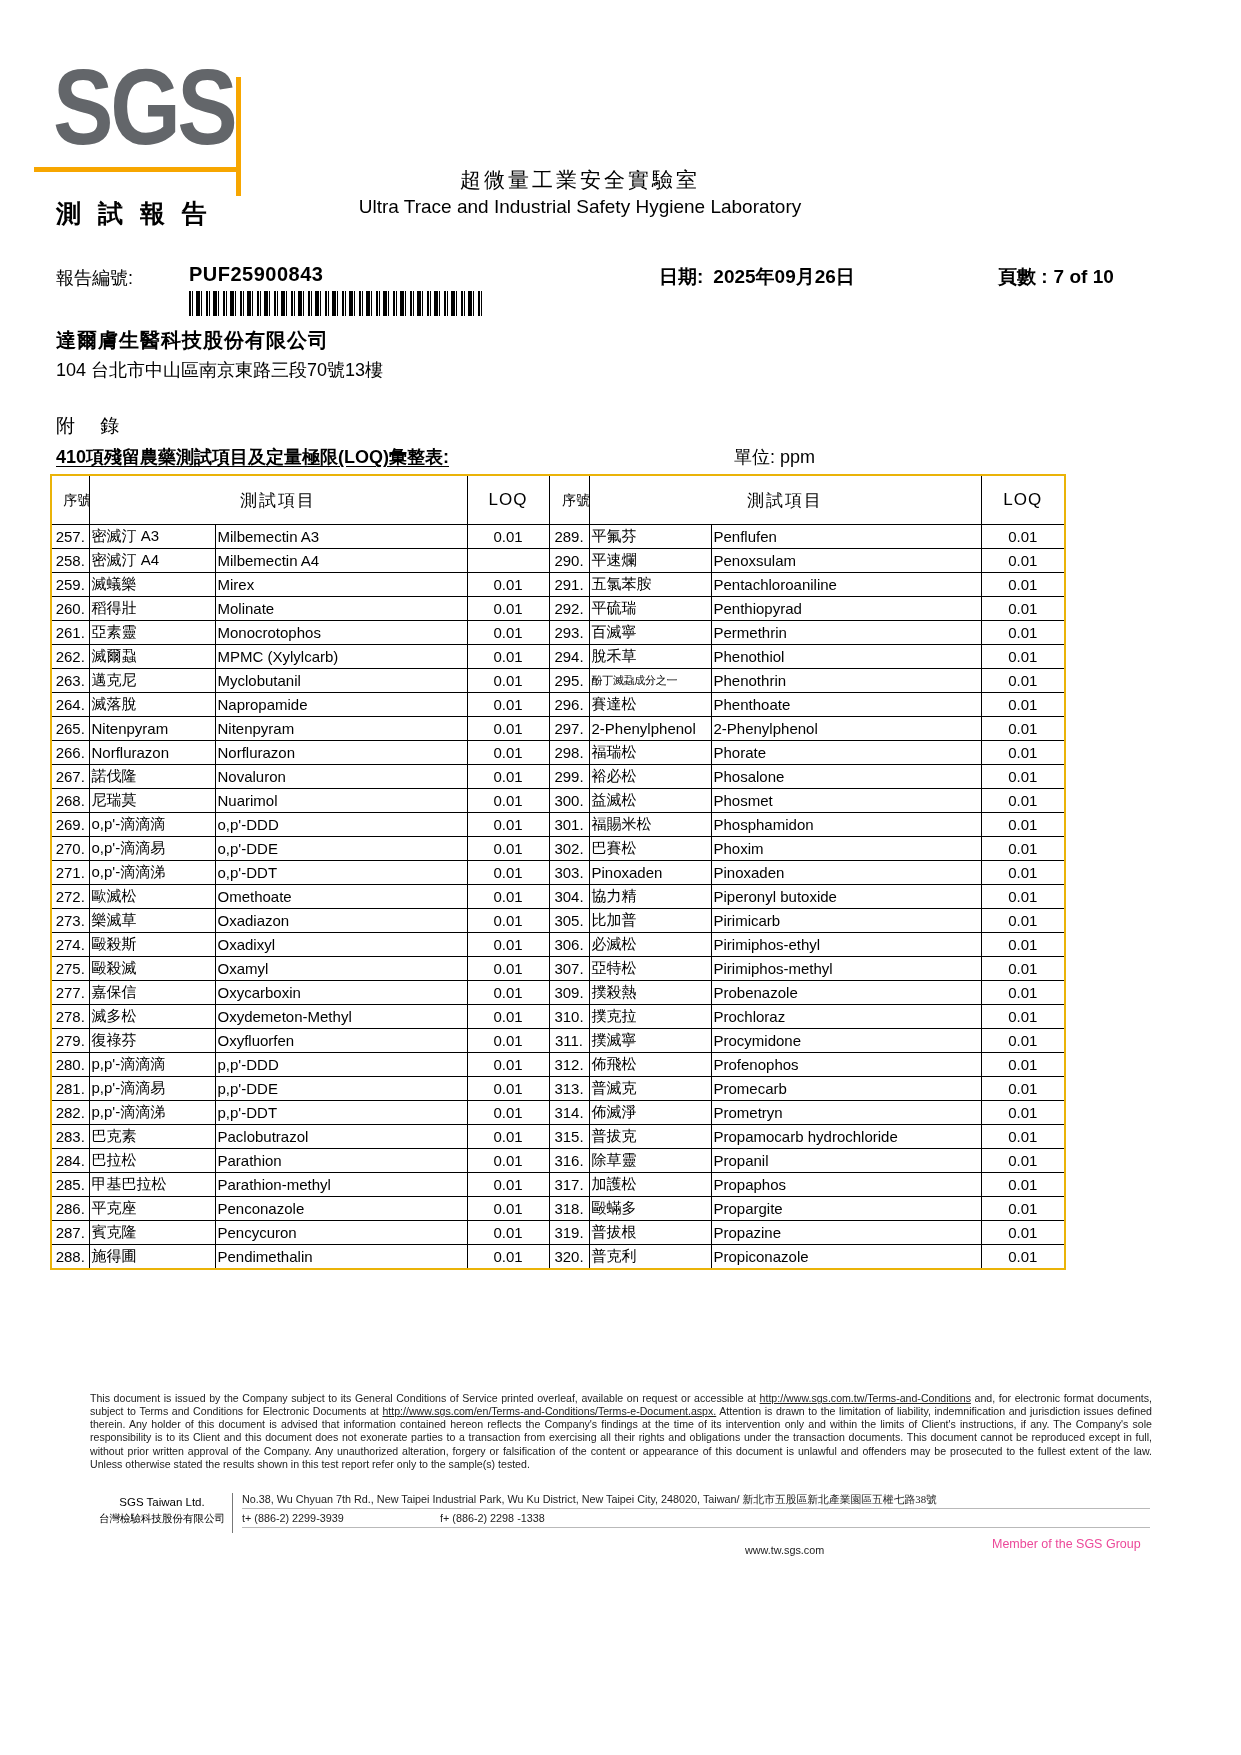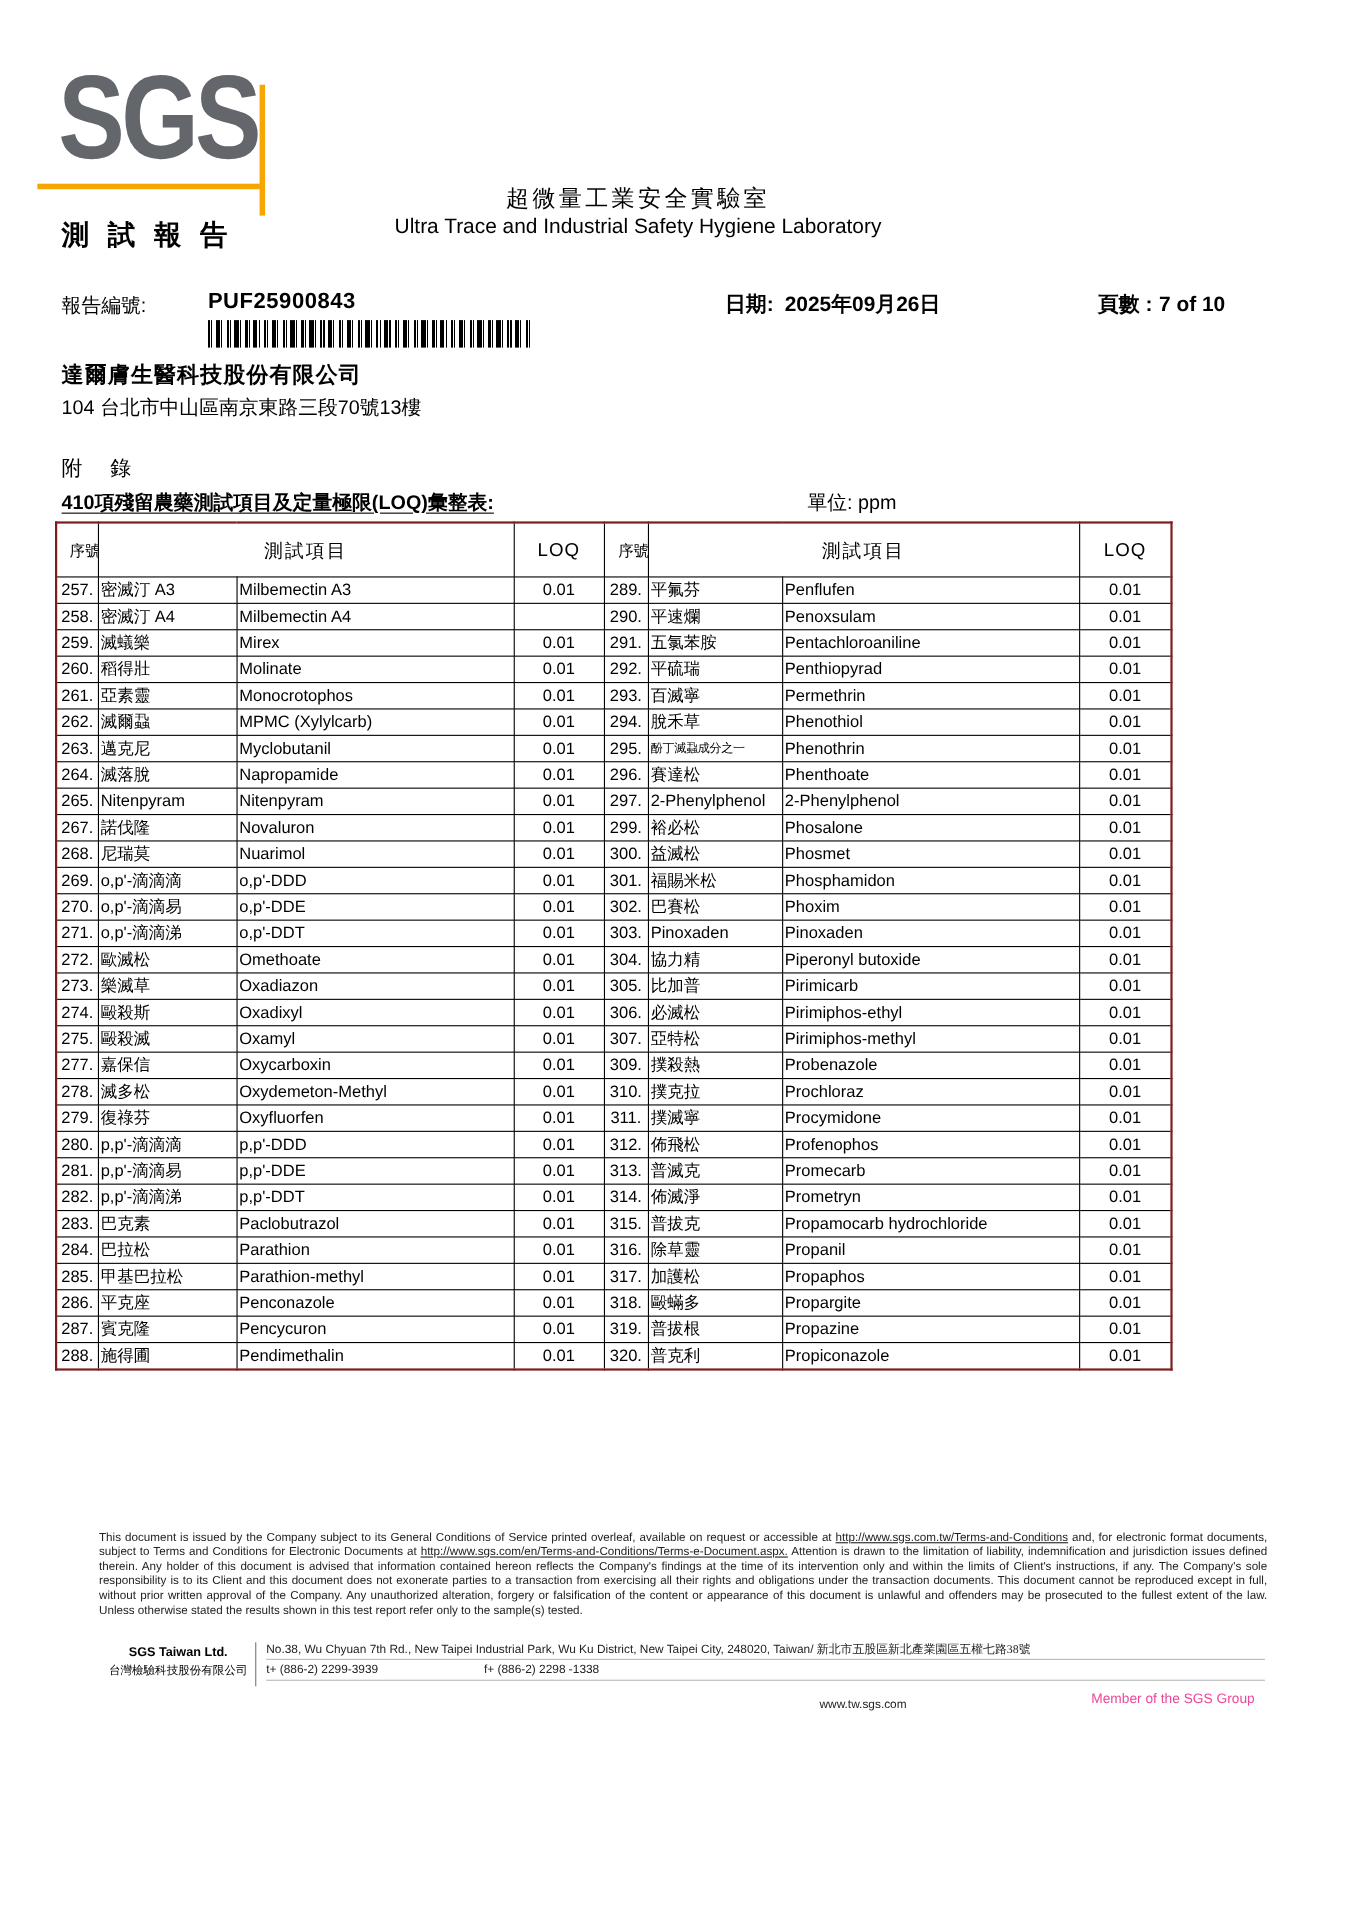--- a/index.html
+++ b/index.html
@@ -31,38 +31,38 @@
   .company-address{position:absolute;left:56px;top:358px;font-size:18px;}
 
   
   .appendix{position:absolute;left:56px;top:413px;font-size:19px;letter-spacing:10px;}
   .table-title{position:absolute;left:56px;top:445px;font-size:18px;font-weight:bold;
                text-decoration:underline;text-underline-offset:3px;}
   .unit{position:absolute;left:734px;top:445px;font-size:18px;}
 
   
   table.loq{position:absolute;left:50px;top:474px;width:1014px;border-collapse:collapse;
-            table-layout:fixed;border:2px solid #7f1d1d;}
+            table-layout:fixed;border:2px solid #eab308;}
   table.loq th,table.loq td{border:1px solid #000;overflow:hidden;white-space:nowrap;}
   table.loq th{height:46px;font-weight:normal;font-size:17px;vertical-align:middle;text-align:center;}
   th.th-item{letter-spacing:2px;}
   th.th-loq{font-weight:bold;font-size:16px;letter-spacing:1px;}
   .seq-stack{display:inline-block;width:1em;font-size:14px;line-height:1.25;word-break:break-all;text-align:center;}
   table.loq td{height:23px;font-size:15px;padding:0 2px;}
   td.c-no{text-align:center;font-size:13.5px;padding:0;}
   td.c-zh{padding-left:4px;}
   td.c-zh.small{font-size:11px;letter-spacing:-.3px;}
   td.c-en{padding-left:5px;}
   td.c-loq{text-align:center;}
 
   
   .disclaimer{position:absolute;left:90px;top:1392px;width:1062px;font-size:10.6px;line-height:1.24;
               text-align:justify;color:#222;}
   .doc-link{text-decoration:underline;}
-  .f-company{position:absolute;left:92px;top:1496px;width:140px;text-align:center;font-size:11.5px;font-weight:bold;}
+  .f-company{position:absolute;left:92px;top:1496px;width:140px;text-align:center;font-size:11.5px;font-weight:normal;}
   .f-company-zh{position:absolute;left:92px;top:1512px;width:140px;text-align:center;font-size:10.5px;
                 font-family:"Liberation Serif","DejaVu Serif",serif;}
   .f-vline{position:absolute;left:232px;top:1493px;width:1px;height:40px;background:#777;}
   .f-address{position:absolute;left:242px;top:1493px;font-size:10.8px;white-space:nowrap;color:#222;}
   .f-address .zh{font-family:"Liberation Serif","DejaVu Serif",serif;}
   .f-hline1{position:absolute;left:242px;top:1508px;width:908px;height:1px;background:#b9b9b9;}
   .f-tel{position:absolute;left:242px;top:1512px;font-size:10.8px;color:#222;}
   .f-fax{position:absolute;left:440px;top:1512px;font-size:10.8px;color:#222;}
   .f-web{position:absolute;left:745px;top:1512px;font-size:10.8px;color:#222;margin-top:32px;}
   .f-hline2{position:absolute;left:242px;top:1527px;width:908px;height:1px;background:#b9b9b9;}
@@ -203,20 +203,30 @@
           <td class="c-no">265.</td>
           <td class="c-zh">Nitenpyram</td>
           <td class="c-en">Nitenpyram</td>
           <td class="c-loq">0.01</td>
           <td class="c-no">297.</td>
           <td class="c-zh">2-Phenylphenol</td>
           <td class="c-en">2-Phenylphenol</td>
           <td class="c-loq">0.01</td>
         </tr>
         <tr>
+          <td class="c-no">266.</td>
+          <td class="c-zh">Norflurazon</td>
+          <td class="c-en">Norflurazon</td>
+          <td class="c-loq">0.01</td>
+          <td class="c-no">298.</td>
+          <td class="c-zh">福瑞松</td>
+          <td class="c-en">Phorate</td>
+          <td class="c-loq">0.01</td>
+        </tr>
+        <tr>
           <td class="c-no">267.</td>
           <td class="c-zh">諾伐隆</td>
           <td class="c-en">Novaluron</td>
           <td class="c-loq">0.01</td>
           <td class="c-no">299.</td>
           <td class="c-zh">裕必松</td>
           <td class="c-en">Phosalone</td>
           <td class="c-loq">0.01</td>
         </tr>
         <tr>

